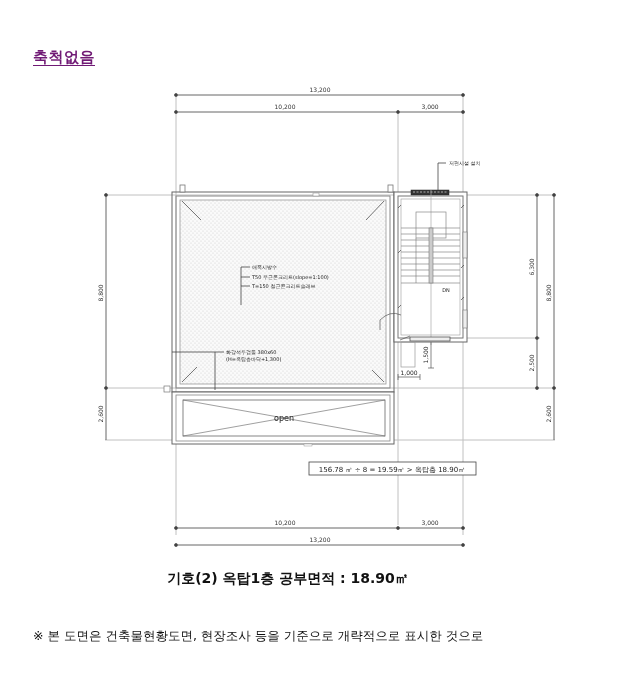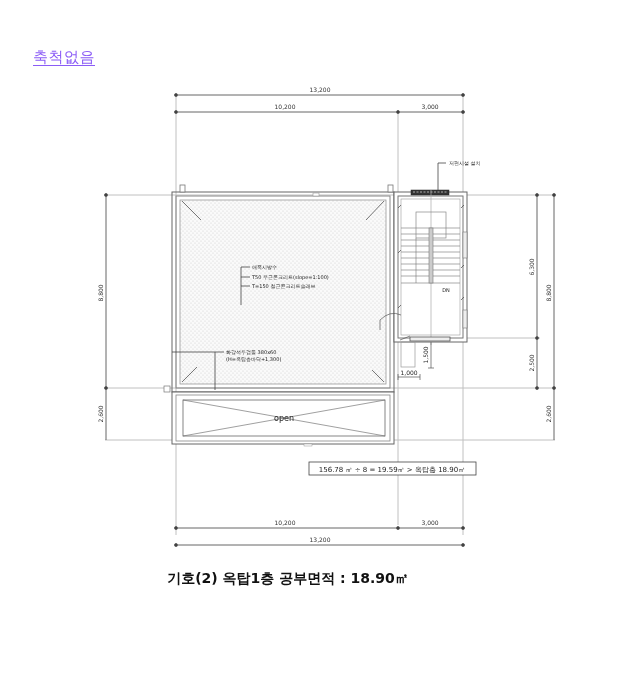--- a/index.html
+++ b/index.html
@@ -1,17 +1,17 @@
 <!DOCTYPE html>
 <html><head>
 <meta charset="utf-8">
 <style>
   html,body{margin:0;padding:0;background:#ffffff;}
   body{width:625px;height:700px;position:relative;overflow:hidden;font-family:"DejaVu Sans","Liberation Sans",sans-serif;color:#111;}
-  .scale-note{position:absolute;left:33px;top:48px;font-size:15px;font-weight:normal;color:#8b5cf6;text-decoration:underline;text-underline-offset:3px;letter-spacing:0.5px;}
+  .scale-note{position:absolute;left:33px;top:48px;font-size:15px;font-weight:bold;color:#701a75;text-decoration:underline;text-underline-offset:3px;letter-spacing:0.5px;}
   .drawing{position:absolute;left:0;top:0;}
   .caption{position:absolute;left:0;width:576px;top:570px;text-align:center;font-size:14px;font-weight:bold;color:#111;}
   .note{position:absolute;left:33px;top:627px;font-size:12.5px;line-height:17px;color:#111;width:580px;}
   .note div{white-space:nowrap;}
   svg text{font-family:"DejaVu Sans","Liberation Sans",sans-serif;}
 </style>
 </head>
 <body>
 
 <div class="scale-note">축척없음</div>
@@ -191,13 +191,14 @@
   <text x="0" y="0" font-size="6" text-anchor="middle" fill="#222" transform="translate(428,355) rotate(-90)">1,500</text>
   <text x="409" y="375" font-size="6" text-anchor="middle" fill="#222">1,000</text>
 
   <rect x="309" y="462" width="167" height="13" fill="#fff" stroke="#444" stroke-width="0.8"></rect>
   <text x="392" y="472" font-size="7" text-anchor="middle" fill="#222">156.78 ㎡ ÷ 8 = 19.59㎡ &gt; 옥탑층 18.90㎡</text>
 </svg>
 
 <div class="caption">기호(2) 옥탑1층 공부면적 : 18.90㎡</div>
 
 <div class="note">
+  <div>※ 본 도면은 건축물현황도면, 현장조사 등을 기준으로 개략적으로 표시한 것으로</div>
 </div>
 
 </body></html>

